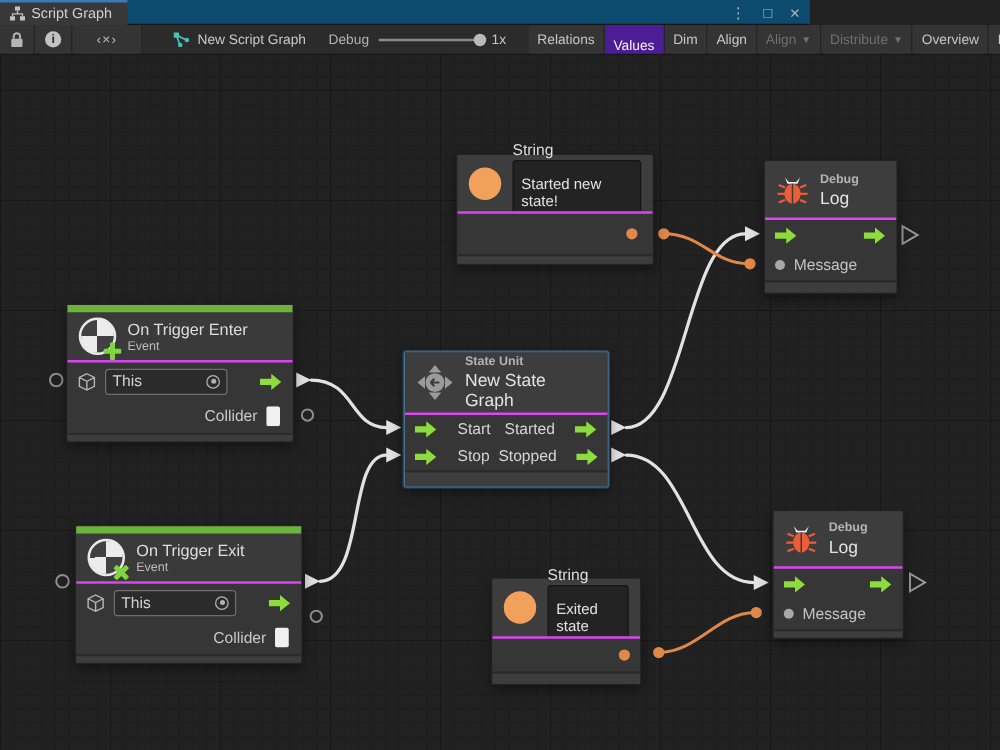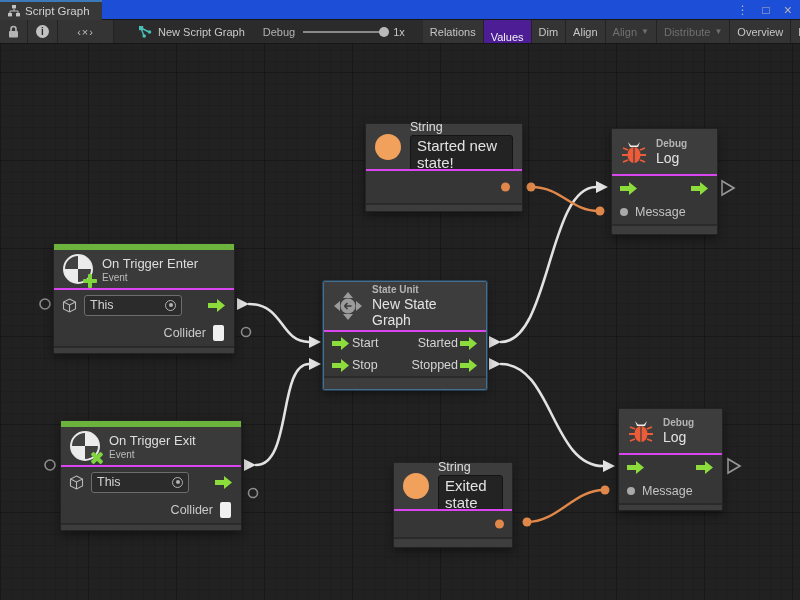--- a/index.html
+++ b/index.html
@@ -1,21 +1,21 @@
 <!DOCTYPE html>
 <html><head>
 <meta charset="utf-8">
 <style>
   * { box-sizing: border-box; margin: 0; padding: 0; }
   html,body { width:800px; height:600px; overflow:hidden; background:#212121;
     font-family:"Liberation Sans", sans-serif; -webkit-font-smoothing:antialiased; }
 
   
-  .tabbar { position:absolute; top:0; left:0; width:800px; height:20px;
-    background:#1d4ed8; border-bottom:1px solid #171717; }
+  .tabbar { position:absolute; top:0; left:0; width:648px; height:20px;
+    background:#0c4a6e; border-bottom:1px solid #171717; }
   .tab { position:absolute; left:0; top:0; height:20px; display:flex; align-items:center;
     gap:5px; padding:0 12px 0 8px; background:#383838; border-top:2px solid #3c79b9;
     color:#d2d2d2; font-size:11.5px; }
   .win-controls { position:absolute; right:8px; top:0; height:20px; display:flex;
     align-items:center; gap:14px; color:#b5b5b5; font-size:12px; }
   .win-controls span { cursor:default; }
 
   
   .toolbar { position:absolute; top:20px; left:0; width:800px; height:24px;
     background:#2b2b2b; border-bottom:1px solid #161616; display:flex; align-items:stretch;
@@ -55,25 +55,25 @@
   .n-header { display:flex; align-items:center; gap:9px; padding:0 9px; background:#3d3d3d; }
   .hcol { display:flex; flex-direction:column; justify-content:center; gap:1px; min-width:0; }
   .n-cat { font-size:10px; color:#b4b4b4;font-weight:bold; }
   .n-big { font-size:14px; color:#e3e3e3; }
   .n-title { font-size:12.5px; color:#dedede; }
   .n-sub { font-size:10px; color:#bcbcbc; }
   .n-body { background:#363636; border-top:2px solid #d946ef; position:relative; }
   .n-footer { background:#3d3d3d; border-top:2px solid #2a2a2a; }
   .prow { display:flex; align-items:center; padding:0 8px; gap:7px; font-size:12.5px; color:#d4d4d4; }
   .prow.split { justify-content:space-between; }
-  .pside { display:flex; align-items:center; gap:2px;text-align:right; }
+  .pside { display:flex; align-items:center; gap:16px;text-align:right; }
 
   .orange-circle { width:26px; height:26px; border-radius:50%; background:#f2a15c; flex:0 0 auto; }
   .str-field { background:#232323; border:1px solid #141414; border-radius:3px;
-    padding:1px 6px; font-size:15px; color:#e2e2e2; align-self:flex-start; }
+    padding:11px 6px; font-size:12px; color:#e2e2e2; align-self:flex-start; }
   .port-dot { position:absolute; top:50%; transform:translateY(-50%); width:9px; height:9px;
     border-radius:50%; background:#e0874a; }
   .gray-dot { width:8px; height:8px; border-radius:50%; background:#a9a9a9; flex:0 0 auto; }
 
   .event-icon { position:relative; width:30px; height:30px; flex:0 0 auto; }
   .event-circle { width:30px; height:30px; border-radius:50%; border:2px solid #e9e9e9;
     background:conic-gradient(#ececec 0 25%, #414141 0 50%, #ececec 0 75%, #414141 0); }
   .badge { position:absolute; right:-4px; bottom:-4px; width:14px; height:14px; }
   .badge::before, .badge::after { content:""; position:absolute; background:#7ed63c; border-radius:1px; }
   .badge.plus::before { left:5px; top:0; width:4px; height:14px; }

